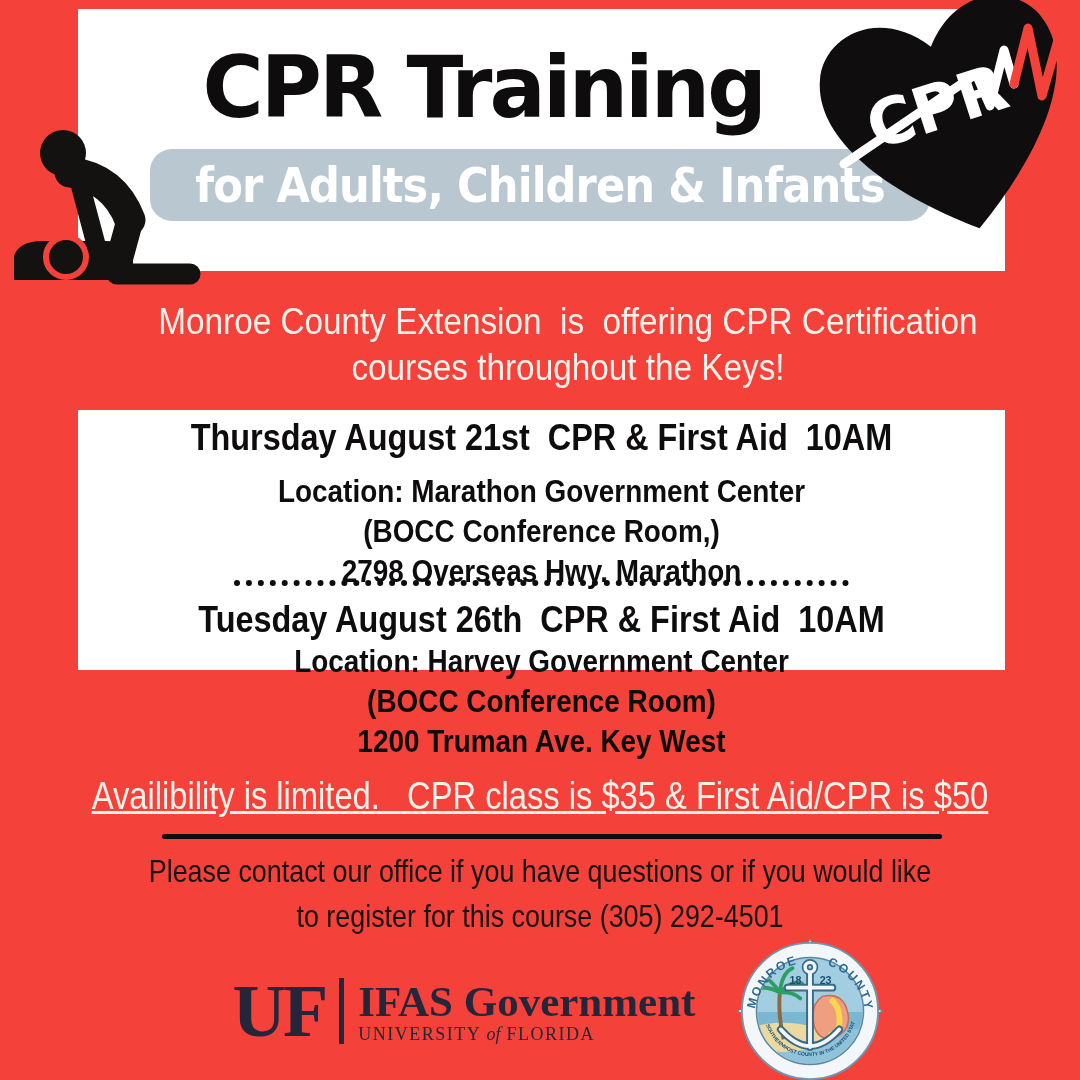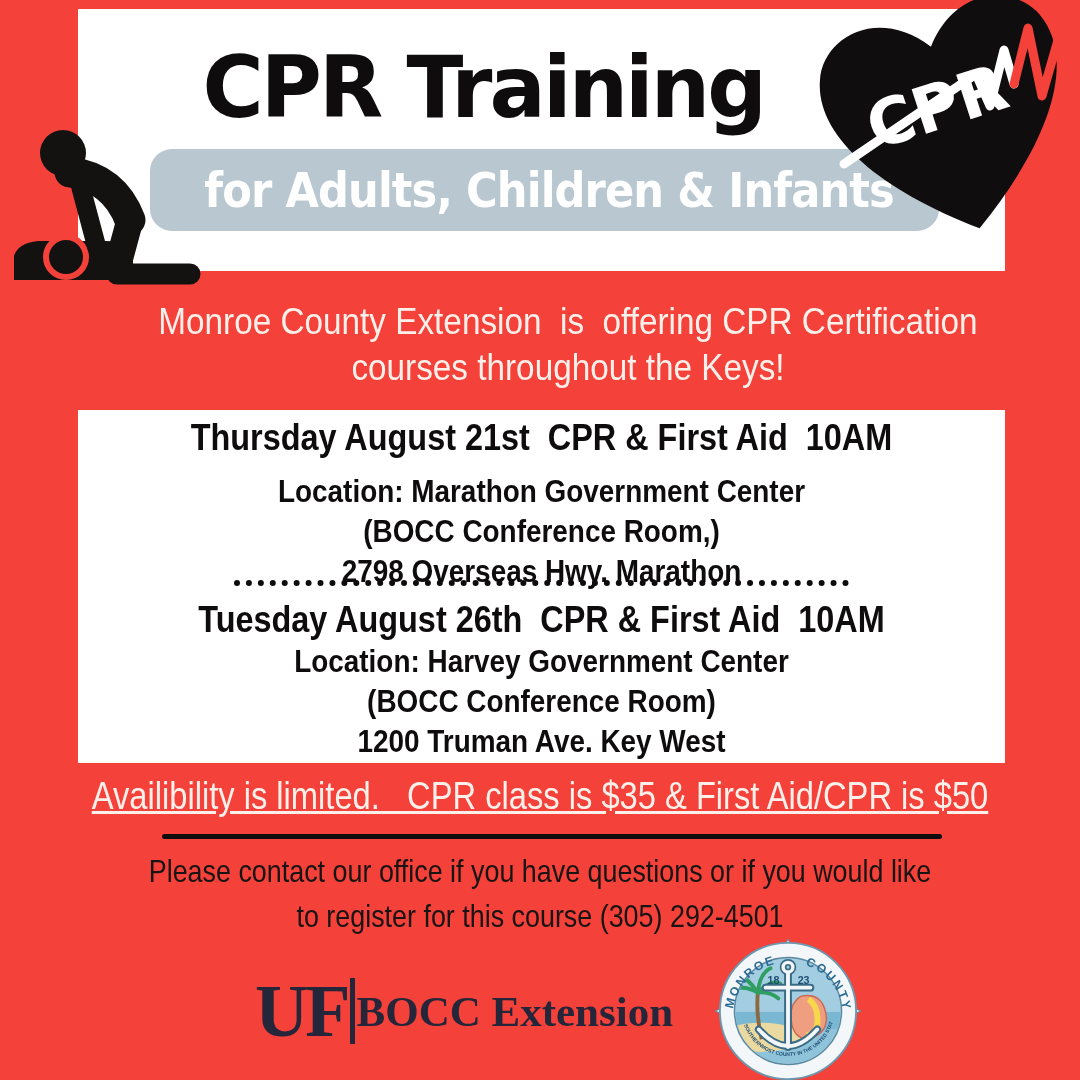--- a/index.html
+++ b/index.html
@@ -16,42 +16,42 @@
     background: var(--card, #ffffff);
   }
   .title {
     position:absolute; left:0; top:28px; width:100%; padding-right:120px; box-sizing:border-box;
     text-align:center; margin:0;
     font-family:"DejaVu Sans", sans-serif; font-weight:800; font-size:86px;
     letter-spacing:-3px; color: var(--ink, #0e0c0c);
     transform:scaleX(0.97);
   }
   .banner {
-    position:absolute; left:72px; top:140px; width:780px; height:82px;
+    position:absolute; left:72px; top:140px; width:780px; height:72px;
     background: var(--banner, #b9c7d1); border-radius:22px;
-    display:flex; align-items:center; justify-content:center;padding-left:9px;
+    display:flex; align-items:center; justify-content:center;
   }
   .banner-text {
     font-family:"DejaVu Sans", sans-serif; font-weight:700; font-size:48px;
     letter-spacing:-1px; color:#ffffff; transform:scaleX(0.9);
   }
   .cpr-figure { position:absolute; left:8px; top:126px; width:200px; height:170px; }
   .heart-wrap { position:absolute; right:0; top:0; width:272px; height:248px; }
 
   
   .intro {
     position:absolute; left:0; top:299px; width:100%;
     text-align:center; color: var(--light-text, #fdf0ea);
     font-size:37px; line-height:46px;margin-left:28px;
   }
   .intro div { transform:scaleX(0.9); }
 
   
   .event-card {
-    position:absolute; left:78px; top:410px; width:927px; height:353px;
+    position:absolute; left:78px; top:410px; width:927px; height:260px;
     background: var(--card, #ffffff); color: var(--ink, #0e0c0c);
   }
   .ev-line { position:absolute; left:0; width:100%; text-align:center; font-weight:700; }
   .ev-title { font-size:36px; line-height:40px; transform:scaleX(0.9); }
   .ev-body  { font-size:31px; line-height:36px; transform:scaleX(0.9); }
   .dotted-divider {
     position:absolute; left:156px; top:170px; width:615px; height:0;
     border-top:6px dotted var(--ink, #0e0c0c);
   }
 
@@ -70,21 +70,21 @@
     color:#191414; font-size:32px; line-height:45px;
   }
   .contact div { transform:scaleX(0.84); }
 
   
   .footer {
     position:absolute; left:0; top:938px; width:100%; height:146px;
     display:flex; align-items:center; justify-content:center; gap:42px;
     transform:translateX(18px);
   }
-  .uf-logo { display:flex; align-items:center; gap:2px; color: var(--uf-navy, #26263a); }
+  .uf-logo { display:flex; align-items:center; gap:14px; color: var(--uf-navy, #26263a); }
   .uf-mark {
     font-family:"Liberation Serif", serif; font-weight:700; font-size:74px;
     letter-spacing:-3px; line-height:1;
   }
   .uf-bar { width:5px; height:66px; background: var(--uf-navy, #26263a); }
   .uf-col { display:flex; flex-direction:column; gap:2px; }
   .uf-ifas { font-family:"Liberation Serif", serif; font-weight:700; font-size:43px; line-height:1; }
   .uf-univ { font-family:"Liberation Serif", serif; font-size:18px; letter-spacing:1.5px; line-height:1; }
   .uf-univ .of { font-style:italic; text-transform:lowercase; letter-spacing:0; }
   .seal { width:146px; height:146px; }
@@ -149,21 +149,22 @@
   <div class="contact">
     <div class="pre">Please contact our office if you have questions or if you would like</div>
     <div class="pre">to register for this course (305) 292-4501</div>
   </div>
 
   <div class="footer">
     <div class="uf-logo">
       <span class="uf-mark">UF</span>
       <span class="uf-bar"></span>
       <span class="uf-col">
-        <span class="uf-ifas">BOCC Extension</span>
+        <span class="uf-ifas">IFAS Government</span>
+        <span class="uf-univ"><span class="pre">UNIVERSITY </span><span class="of">of</span><span class="pre"> FLORIDA</span></span>
       </span>
     </div>
 
     <svg class="seal" viewBox="0 0 150 150">
       <defs>
         <clipPath id="sealClip">
             <circle cx="75" cy="75" r="54"></circle>
           </clipPath>
         <path id="arcTop" d="M 18,82 A 57,57 0 1 1 132,82" fill="none"></path>
         <path id="arcBot" d="M 29,87 A 48,48 0 0 0 121,87" fill="none"></path>

